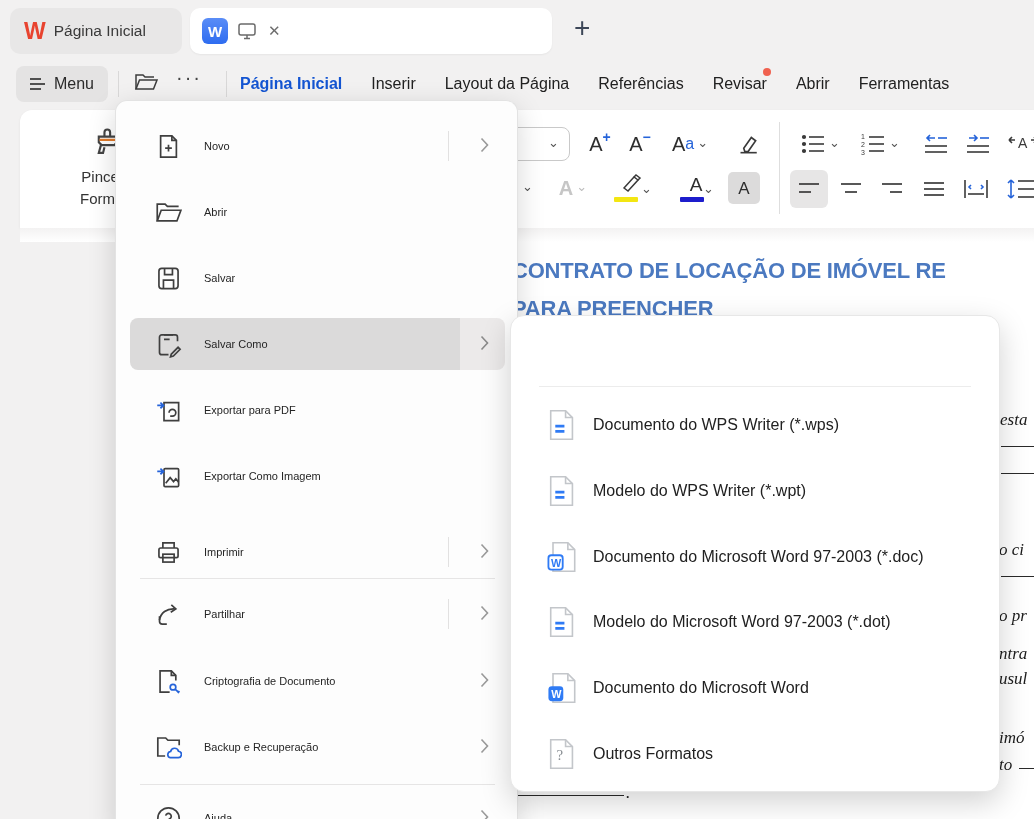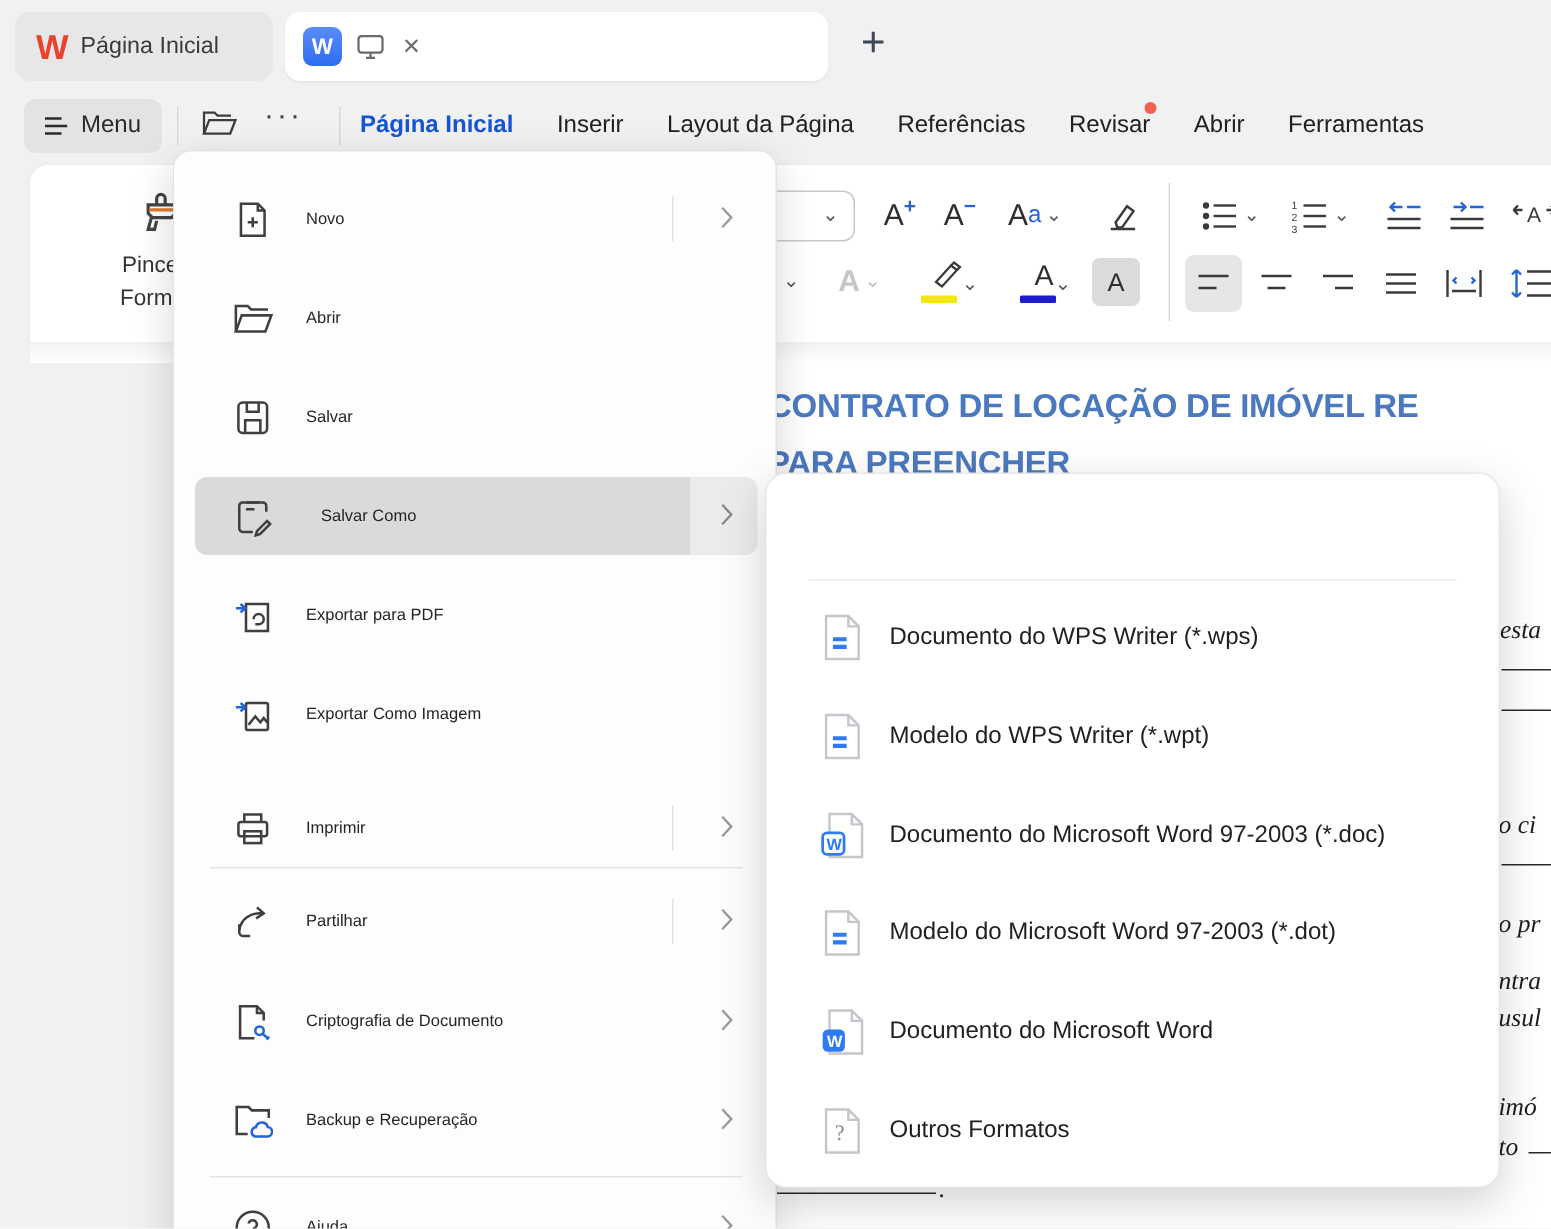--- a/index.html
+++ b/index.html
@@ -320,21 +320,21 @@
       <span class="fm-icon">
         <svg width="27" height="27" viewBox="0 0 24 24" fill="none" stroke="#3f3f3f" stroke-width="1.5">
           <rect x="3.5" y="3" width="17" height="18" rx="2.5"></rect>
           <path d="M8.5 3 v5.5 h7 V3"></path>
             <path d="M7.5 21 v-7.5 h9 V21"></path>
         </svg>
       </span>
       <span class="fm-label">Salvar</span>
     </div>
 
-    <div class="fm-row hl" style="top:217px;gap:10px;">
+    <div class="fm-row hl" style="top:217px;">
       <span class="fm-icon">
         <svg width="27" height="27" viewBox="0 0 24 24" fill="none" stroke="#3f3f3f" stroke-width="1.5">
           <path d="M20 9 V5.5 a2 2 0 0 0-2-2 H6 a2 2 0 0 0-2 2 V19 a2 2 0 0 0 2 2 h6"></path>
           <path d="M8 3.5 h8 M8 7.5 h5"></path>
           <path d="M14.5 20.5 l6-6 1.8 1.8 -6 6 -2.5.7 z"></path>
         </svg>
       </span>
       <span class="fm-label">Salvar Como</span>
       <span class="fm-chev">
         <svg width="9" height="16" viewBox="0 0 9 16" fill="none" stroke="#8a8a8a" stroke-width="1.6">

